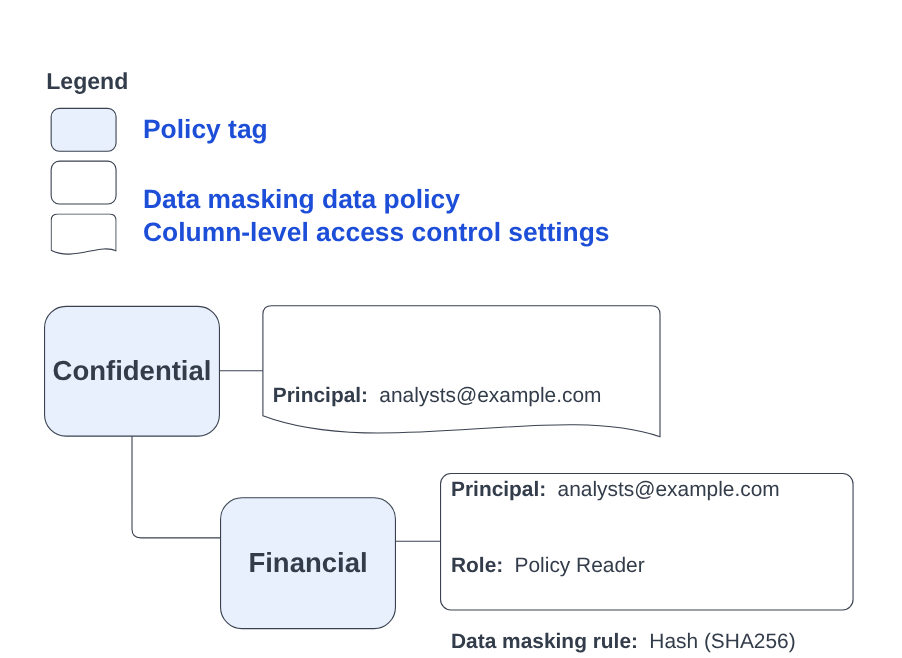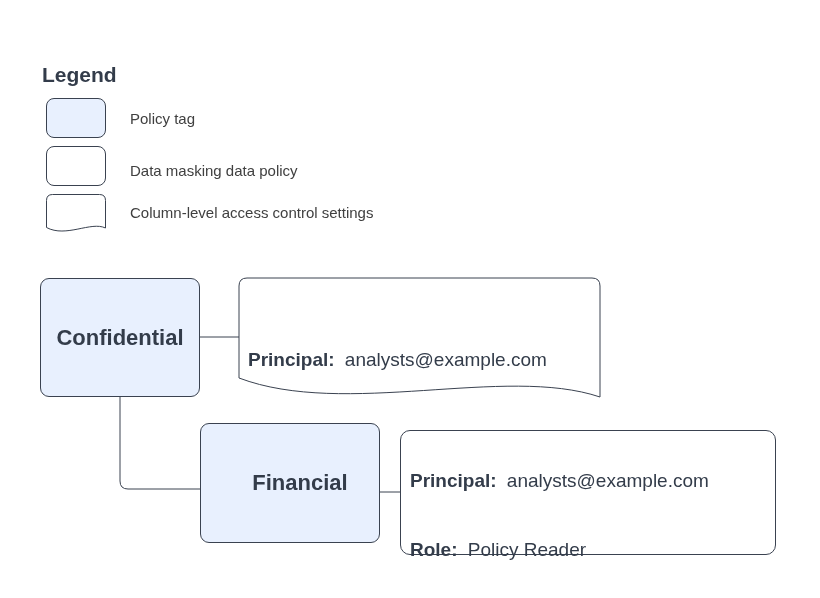--- a/index.html
+++ b/index.html
@@ -21,33 +21,33 @@
   .swatch{
     width:58px;height:38px;
     border:1px solid #3a4250;
     border-radius:8px;
     background:#ffffff;
   }
   .swatch.blue{background:#e8f0fe;}
   .legend-label{
     left:130px;width:520px;height:40px;
     display:flex;align-items:center;
-    font-size:15px;font-weight:normal;color:#404040;
+    font-size:24px;font-weight:bold;color:#1d4ed8;
   }
 
   
   .node{
     background:#e8f0fe;
     border:1px solid #3a4250;
-    border-radius:9px;
+    border-radius:20px;
     display:flex;align-items:center;justify-content:center;
-    font-size:22px;font-weight:bold;color:#333c4a;
+    font-size:25px;font-weight:bold;color:#333c4a;
   }
   #node-confidential{left:40px;top:278px;width:158px;height:117px;}
-  #node-financial{left:200px;top:423px;width:158px;height:118px;padding-left:20px;}
+  #node-financial{left:200px;top:452px;width:158px;height:118px;}
 
   
   .card-text{font-size:19px;color:#333c4a;margin-top:44px;}
   .card-text .line{white-space:nowrap;}
   .card-text b{font-weight:bold;}
   .card-text .val{margin-left:5px;}
   #access-card-text{left:248px;top:302px;line-height:27px;}
   #masking-card{
     left:400px;top:430px;width:376px;height:125px;
     background:#ffffff;border:1px solid #3a4250;border-radius:10px;
@@ -64,21 +64,21 @@
 <body>
 
 <div id="canvas">
 
   <div class="abs legend-title">Legend</div>
 
   <div class="abs swatch blue" style="left:46px;top:98px;"></div>
   <div class="abs legend-label" style="top:98px;">Policy tag</div>
 
   <div class="abs swatch" style="left:46px;top:146px;"></div>
-  <div class="abs legend-label" style="top:150px;">Data masking data policy</div>
+  <div class="abs legend-label" style="top:162px;">Data masking data policy</div>
 
   <svg class="abs" style="left:46px;top:194px;" width="60" height="44" viewBox="0 0 60 44">
     <path class="shape-stroke" d="M 6.5 0.5 H 53.5 Q 59.5 0.5 59.5 6.5 V 34 C 45 27 20 44 0.5 33.5 V 6.5 Q 0.5 0.5 6.5 0.5 Z"></path>
   </svg>
   <div class="abs legend-label" style="top:192px;text-align:center;">Column-level access control settings</div>
 
   <svg class="abs" style="left:0;top:0;" width="820" height="598" viewBox="0 0 820 598">
 
     <path class="wire" d="M 198 337 H 239"></path>
 
@@ -106,15 +106,19 @@
 
   <div id="masking-card" class="abs">
     <div class="card-text line">
       <b>Principal:</b>
       <span class="val">analysts@example.com</span>
     </div>
     <div class="card-text line">
       <b>Role:</b>
       <span class="val">Policy Reader</span>
     </div>
+    <div class="card-text line">
+      <b>Data masking rule:</b>
+      <span class="val">Hash (SHA256)</span>
+    </div>
   </div>
 
 </div>
 
 </body></html>

